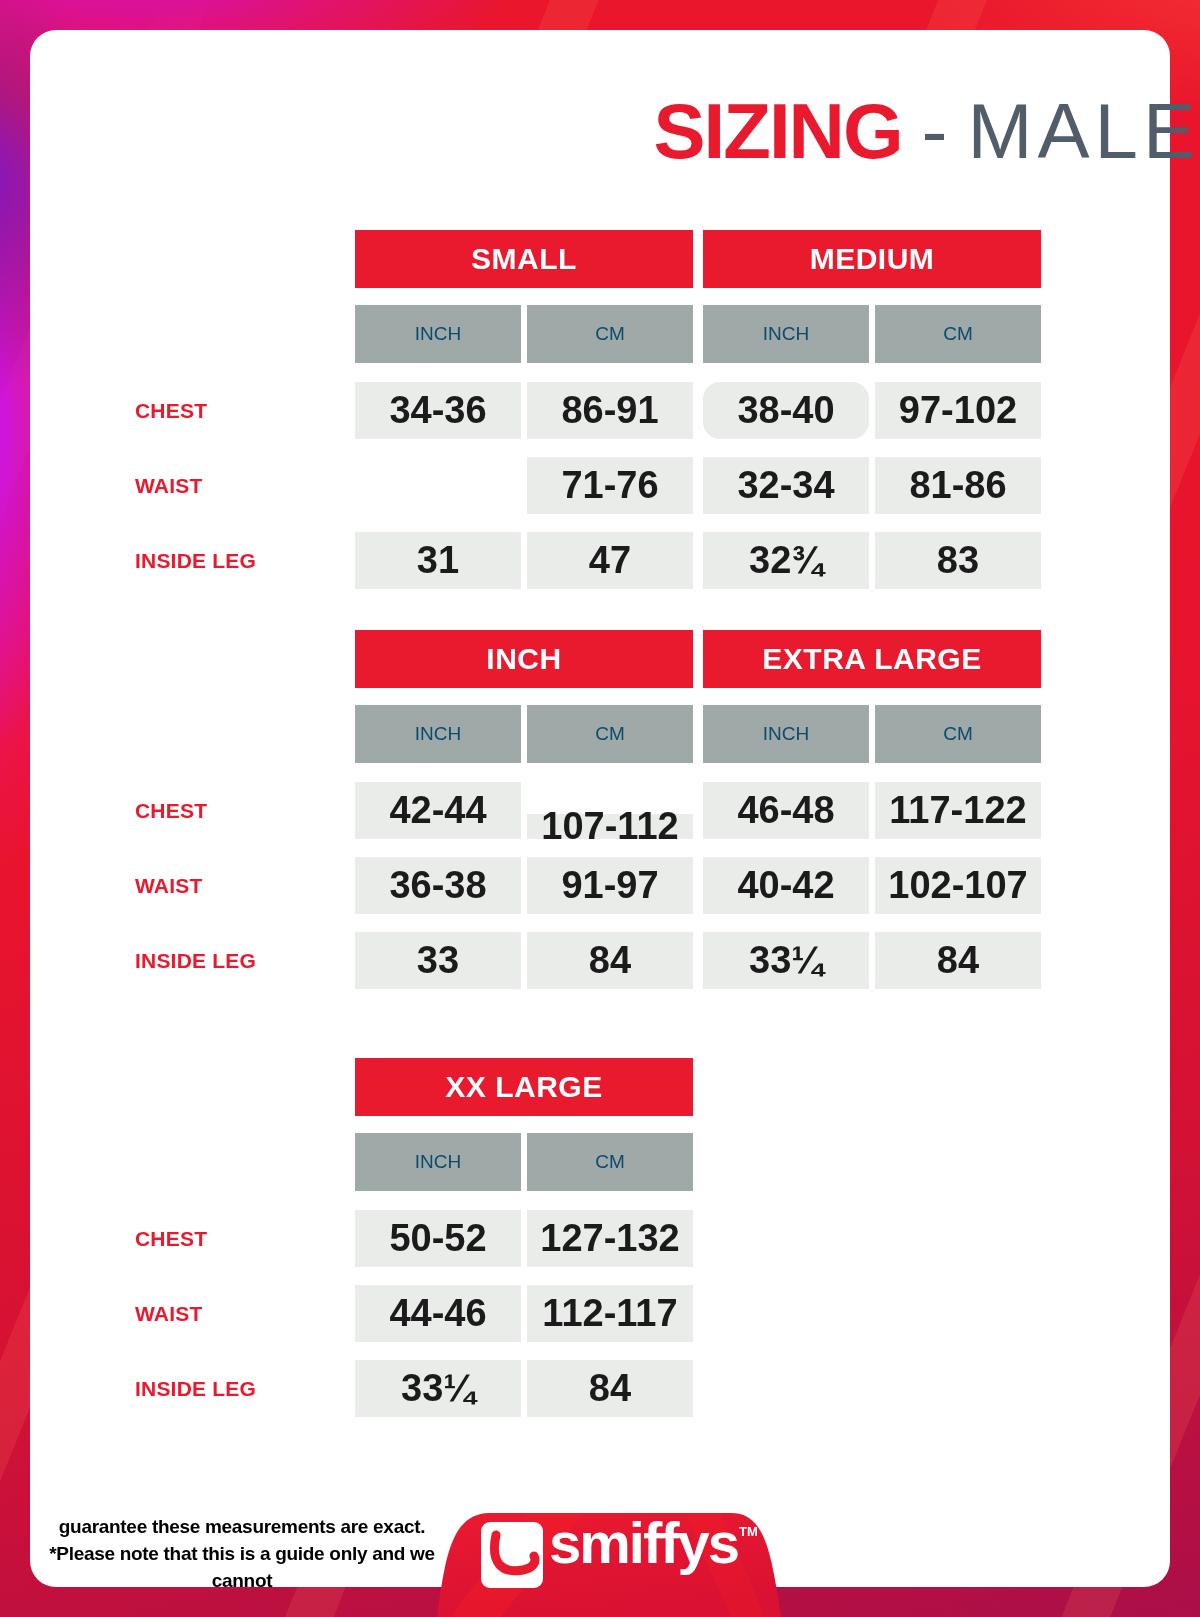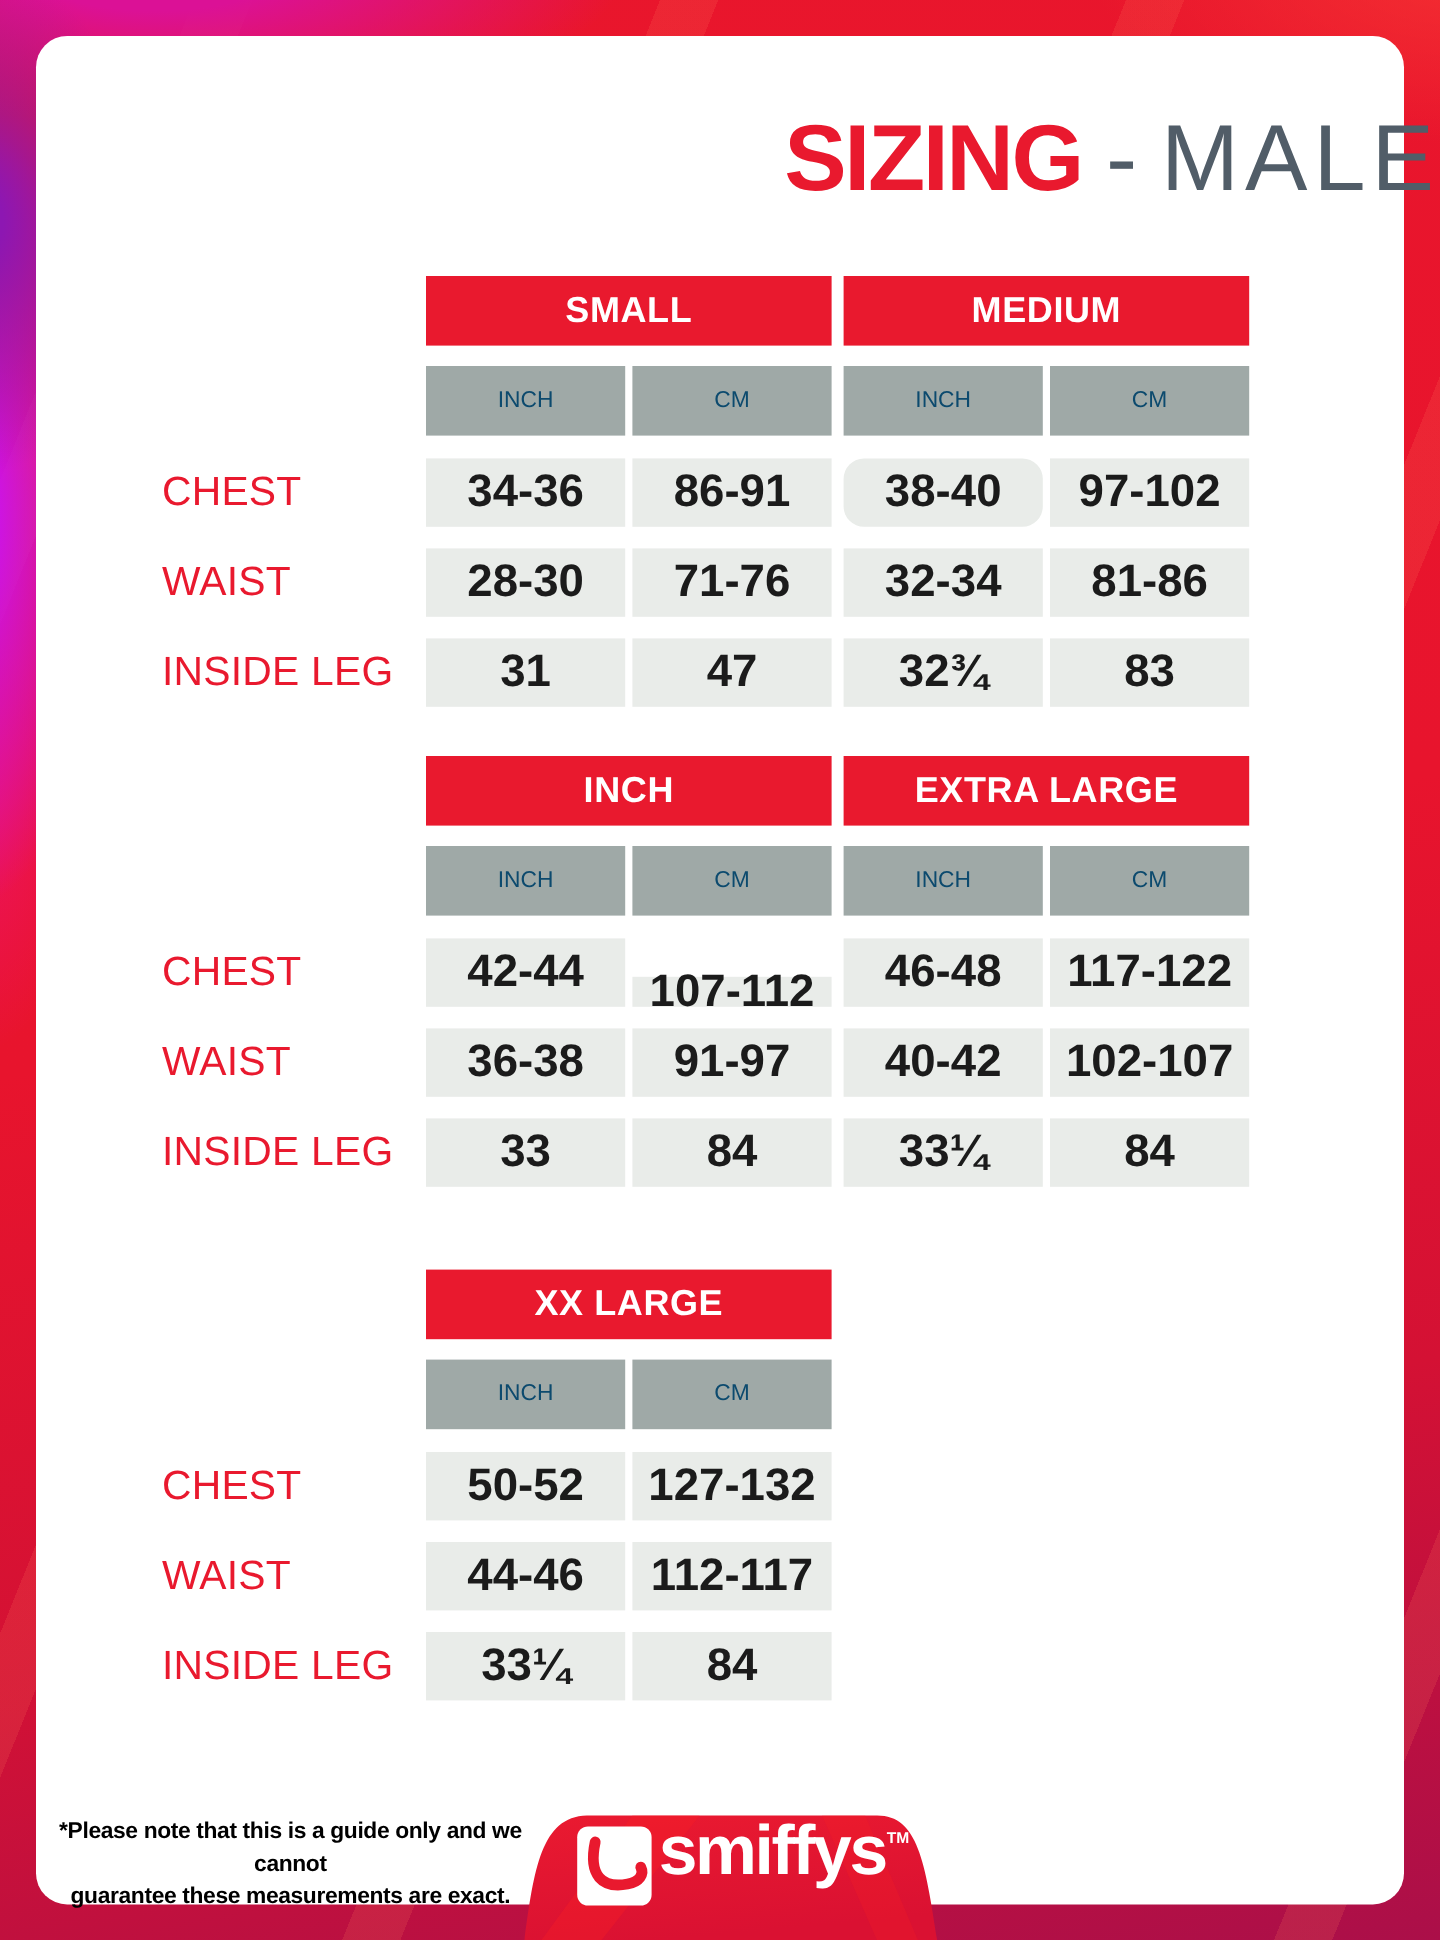--- a/index.html
+++ b/index.html
@@ -41,21 +41,21 @@
   }
   .unit-cell{
     background:var(--header-gray);color:#0c4a6e;font-size:19px;font-weight:400;
     display:flex;align-items:center;justify-content:center;
   }
   .data-cell{
     background:var(--cell-bg);color:#1b1b1b;font-weight:bold;font-size:38px;
     display:flex;align-items:center;justify-content:center;
   }
   .row-label{
-    color:var(--red);font-weight:normal;font-size:34px;letter-spacing:.2px;
+    color:var(--red);font-weight:bold;font-size:21px;letter-spacing:.2px;
     display:flex;align-items:center;justify-content:flex-start;
   }
   
   .note{
     position:absolute;left:42px;top:1514px;width:400px;
     text-align:center;color:#000;font-weight:bold;font-size:19px;
     line-height:1.42;letter-spacing:-.3px;
   }
   .logo-tab{position:absolute;left:435px;top:1500px;width:350px;height:117px;}
   .logo-tab svg.tab-bg{position:absolute;left:0;top:0;}
@@ -81,21 +81,20 @@
   <div class="title">
     <span class="t-red">SIZING</span><span class="t-sep">-</span><span class="t-gray">MALE</span>
   </div>
 
   <div class="size-table t1" style="grid-template-columns: 220px 166px 6px 166px 10px 166px 6px 166px;">
       <div class="group-header" style="grid-area: 1 / 2 / auto / span 3;">SMALL</div>
       <div class="unit-cell" style="grid-area: 3 / 2;">INCH</div>
       <div class="unit-cell" style="grid-area: 3 / 4;">CM</div>
       <div class="data-cell" style="grid-area: 5 / 2;">34-36</div>
       <div class="data-cell" style="grid-area: 5 / 4;">86-91</div>
-      <div class="data-cell" style="grid-area: 7 / 2;">28-30</div>
       <div class="data-cell" style="grid-area: 7 / 4;">71-76</div>
       <div class="data-cell" style="grid-area: 9 / 2;">31</div>
       <div class="data-cell" style="grid-area: 9 / 4;">47</div>
       <div class="group-header" style="grid-area: 1 / 6 / auto / span 3;">MEDIUM</div>
       <div class="unit-cell" style="grid-area: 3 / 6;">INCH</div>
       <div class="unit-cell" style="grid-area: 3 / 8;">CM</div>
       <div class="data-cell" style="grid-area: 5 / 6; border-radius: 17px;">38-40</div>
       <div class="data-cell" style="grid-area: 5 / 8;">97-102</div>
       <div class="data-cell" style="grid-area: 7 / 6;">32-34</div>
       <div class="data-cell" style="grid-area: 7 / 8;">81-86</div>
@@ -137,22 +136,22 @@
       <div class="data-cell" style="grid-area: 7 / 2;">44-46</div>
       <div class="data-cell" style="grid-area: 7 / 4;">112-117</div>
       <div class="data-cell" style="grid-area: 9 / 2;">33¼</div>
       <div class="data-cell" style="grid-area: 9 / 4;">84</div>
       <div class="row-label" style="grid-area: 5 / 1;">CHEST</div>
       <div class="row-label" style="grid-area: 7 / 1;">WAIST</div>
       <div class="row-label" style="grid-area: 9 / 1;">INSIDE LEG</div>
     </div>
 
   <div class="note">
+    <div>guarantee these measurements are exact.</div>
     <div>*Please note that this is a guide only and we cannot</div>
-    <div>guarantee these measurements are exact.</div>
   </div>
 
   <div class="logo-tab">
     <svg class="tab-bg" width="350" height="117" viewBox="0 0 350 117">
       <defs>
         <linearGradient id="tabgrad" x1="0" y1="0" x2="0.3" y2="1">
           <stop offset="0" stop-color="#ea1a30"></stop>
           <stop offset="1" stop-color="#da1132"></stop>
         </linearGradient>
       </defs>

